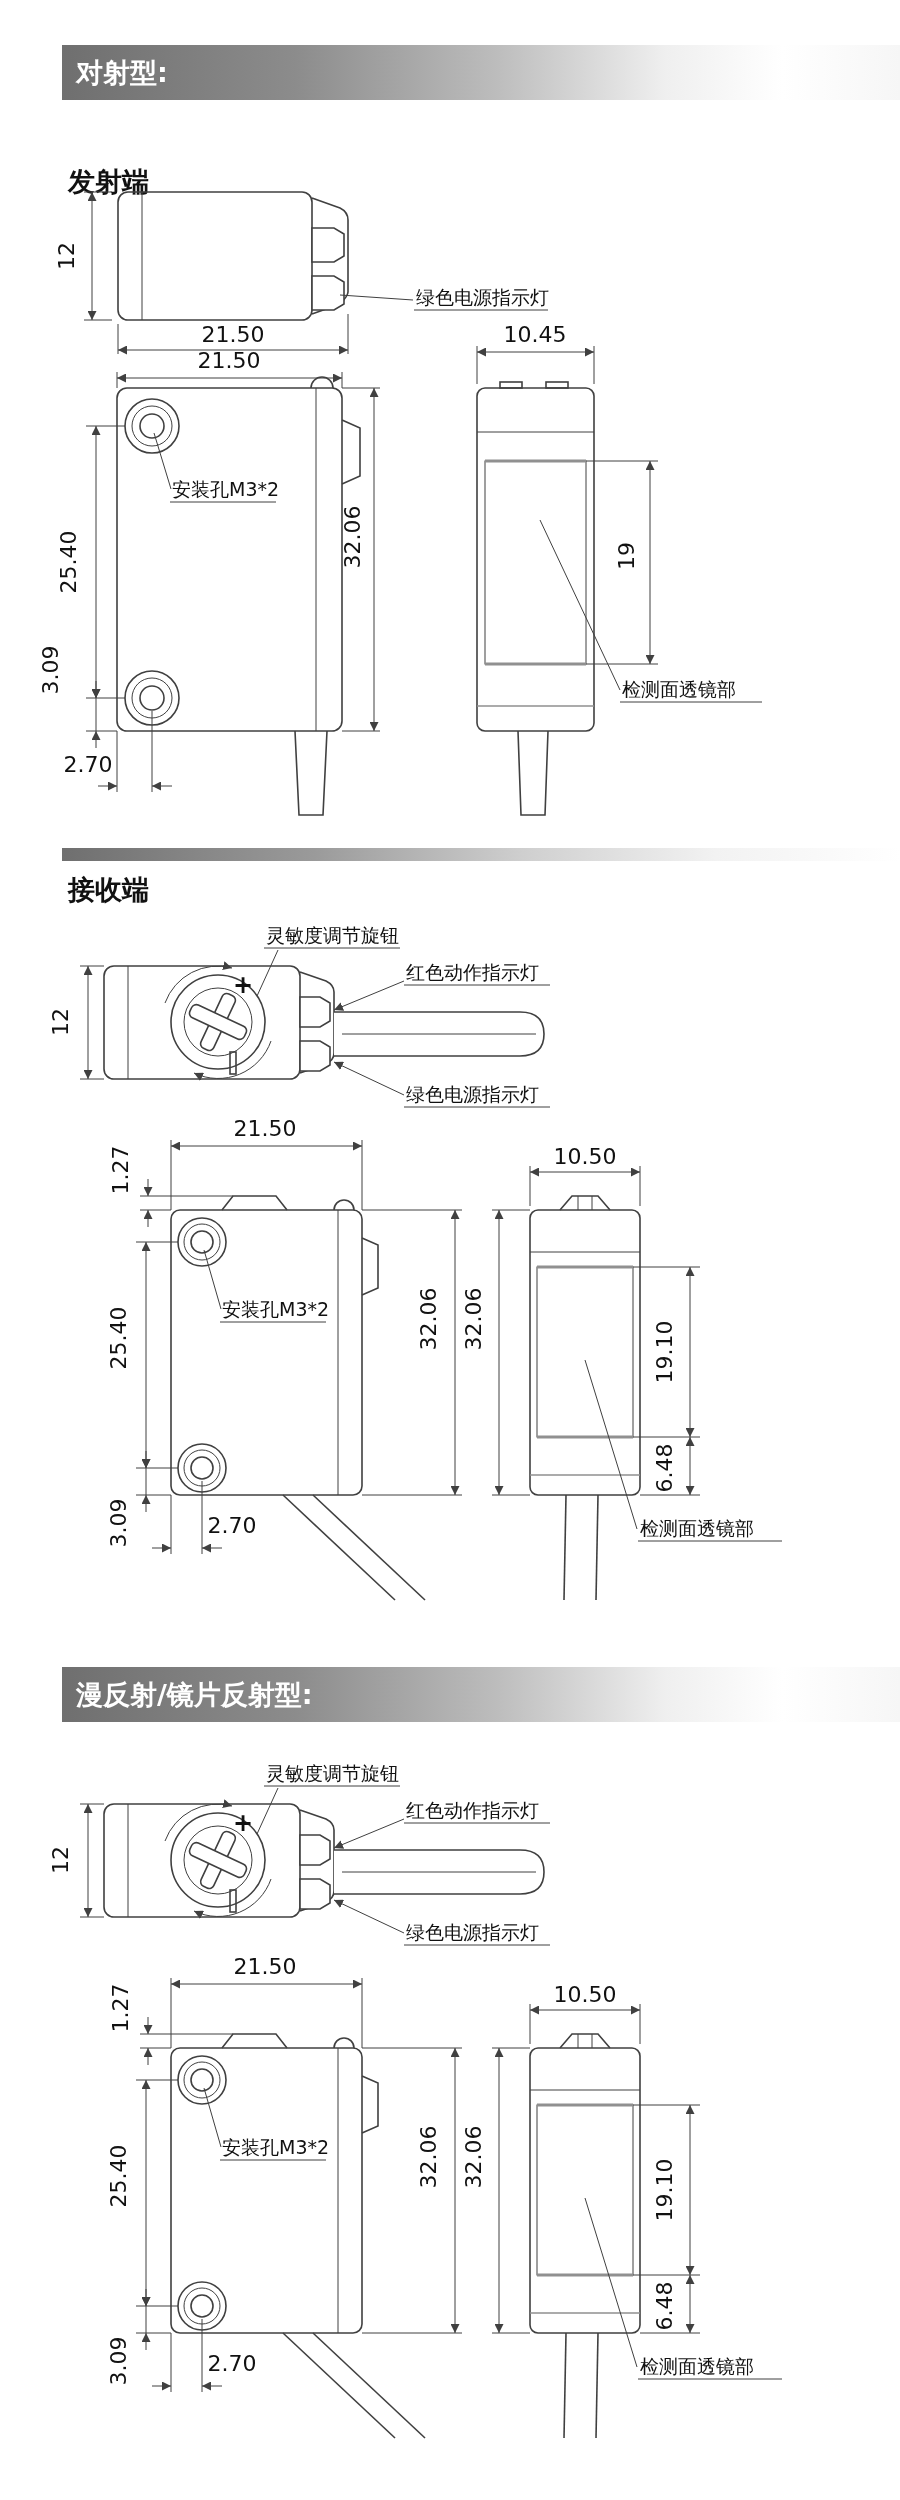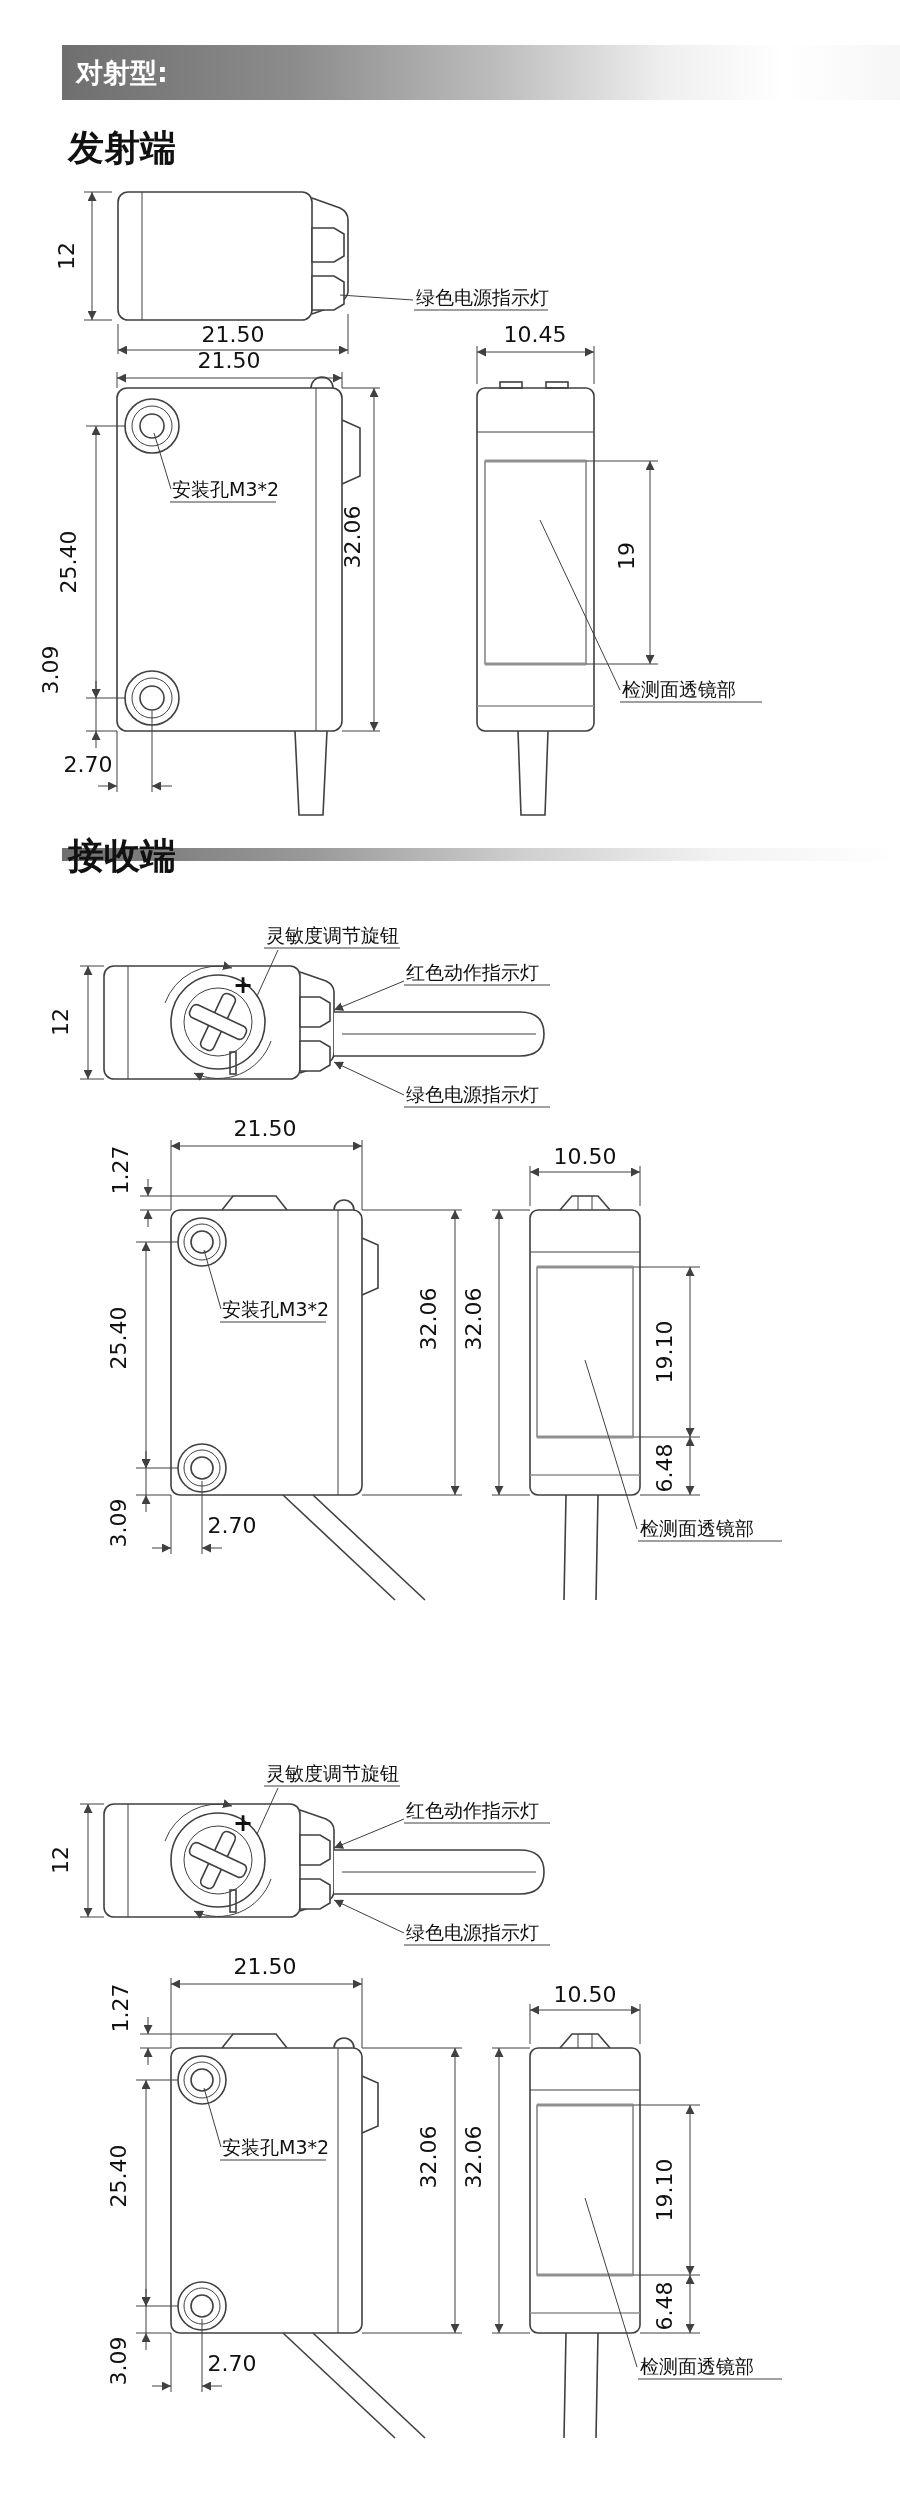--- a/index.html
+++ b/index.html
@@ -4,21 +4,21 @@
 <style>
   html,body{margin:0;padding:0;background:#fff;}
   #page{position:relative;width:900px;height:2500px;background:#ffffff;overflow:hidden;
         font-family:"DejaVu Sans","Liberation Sans",sans-serif;}
   .hbar{position:absolute;left:62px;width:838px;height:55px;
         background:linear-gradient(90deg,#6f6f6f 0%,#8c8c8c 28%,#bdbdbd 52%,#efefef 72%,#ffffff 86%,#f6f6f6 100%);
         color:#ffffff;font-size:27px;font-weight:bold;line-height:55px;}
   .hbar span{padding-left:14px;}
   .divbar{position:absolute;left:62px;width:838px;height:13px;
         background:linear-gradient(90deg,#6f6f6f 0%,#9a9a9a 30%,#cfcfcf 55%,#f2f2f2 78%,#ffffff 100%);}
-  .stitle{position:absolute;left:68px;font-size:36px;font-weight:bold;color:#111;}
+  .stitle{position:absolute;left:68px;font-size:27px;font-weight:bold;color:#111;margin-top:40px;}
   svg{position:absolute;left:0;}
   svg text{fill:#111;}
   .ln{fill:none;stroke:#404040;stroke-width:1.6;}
   .lnf{fill:#ffffff;stroke:#404040;stroke-width:1.6;}
   .tn{fill:none;stroke:#404040;stroke-width:1;}
   .gry{fill:none;stroke:#8f8f8f;stroke-width:1.4;}
   .thick{fill:none;stroke:#909090;stroke-width:3;}
   .dm{fill:none;stroke:#404040;stroke-width:1;}
   .dim{font-size:22px;}
   .lbl{font-size:19px;}
@@ -253,20 +253,23 @@
       <line x1="690" y1="576" x2="690" y2="634" class="dm" marker-start="url(#arw)" marker-end="url(#arw)"></line>
       <text transform="rotate(-90 672 607)" x="672" y="607" text-anchor="middle" class="dim">6.48</text>
       <path d="M566,634 L564,739" class="ln"></path>
       <path d="M598,634 L596,739" class="ln"></path>
       <path d="M585,499 L637,668" class="tn"></path>
       <text x="640" y="674" class="lbl">检测面透镜部</text>
       <line x1="638" y1="680" x2="782" y2="680" class="tn"></line>
     </g>
   </svg>
 
+  <div class="hbar" style="top:1667px;">
+    <span>漫反射/镜片反射型:</span>
+  </div>
 
   <svg style="top:1699px;" width="900" height="745" viewBox="0 0 900 745">
     <g>
       <text x="266" y="81" class="lbl">灵敏度调节旋钮</text>
       <line x1="264" y1="87" x2="400" y2="87" class="tn"></line>
       <path d="M278,89 L252,146" class="dm" marker-end="url(#arw)"></path>
       <rect x="104" y="105" width="196" height="113" rx="10" class="ln"></rect>
       <line x1="128" y1="105" x2="128" y2="218" class="tn"></line>
       <path d="M300,111 L326,120 Q334,124 334,131 L334,192 Q334,199 326,203 L300,212" class="ln"></path>
       <path d="M334,151 H520 Q544,151 544,173 Q544,195 520,195 H334" class="lnf"></path>

